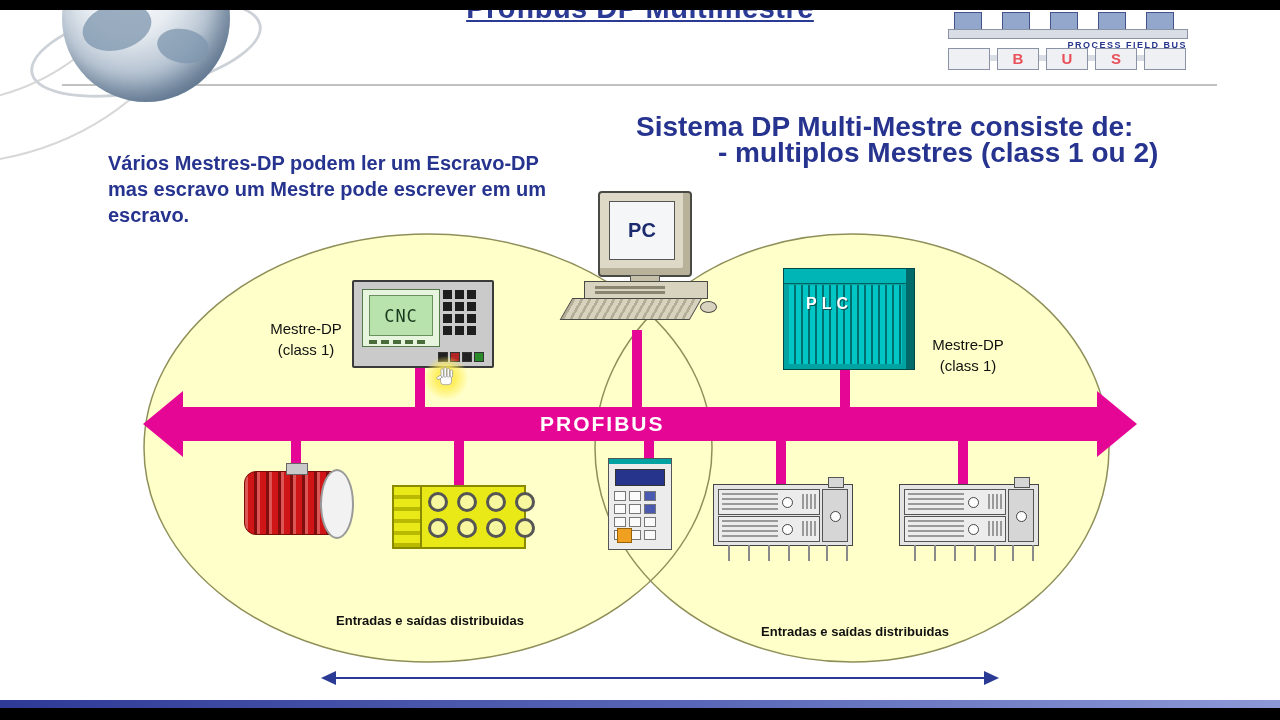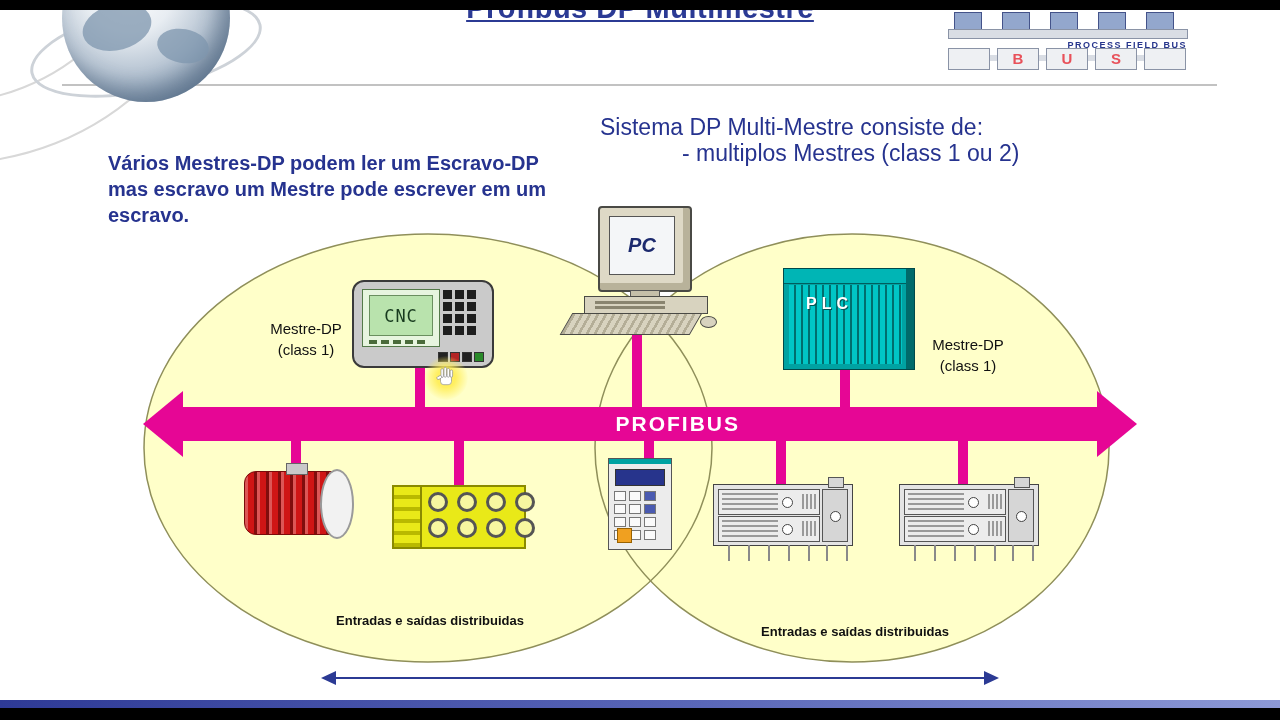--- a/index.html
+++ b/index.html
@@ -35,21 +35,21 @@
   .logo-sq{position:absolute;top:4px;width:26px;height:16px;background:#93a7cd;border:1px solid #44538a;}
   .logo-bar1{position:absolute;left:0;top:21px;width:238px;height:8px;background:#d9dde4;border:1px solid #8a93a6;}
   .logo-tagline{position:absolute;right:6px;top:32px;font-size:9px;font-weight:bold;color:#26358c;letter-spacing:1.5px;}
   .logo-bar2{position:absolute;left:10px;top:47px;width:220px;height:6px;background:#d9dde4;}
   .logo-block{position:absolute;top:40px;width:40px;height:20px;background:#eef0f3;border:1px solid #8a93a6;
               text-align:center;line-height:20px;font-size:15px;font-weight:bold;color:#e8515a;}
 
   
   .intro-left{position:absolute;left:108px;top:114px;font-size:20px;font-weight:bold;color:#26338f;
               line-height:26px;white-space:nowrap;z-index:4;margin-top:36px;}
-  .intro-right{position:absolute;left:600px;top:114px;font-size:23px;font-weight:normal;color:#26338f;
+  .intro-right{position:absolute;left:636px;top:114px;font-size:28px;font-weight:bold;color:#26338f;
                line-height:26px;white-space:nowrap;z-index:4;}
   .intro-right .bullets{margin-left:82px;}
 
   
   .venn{position:absolute;left:0;top:0;z-index:1;}
 
   
   .mline{position:absolute;width:10px;background:#e60695;z-index:2;}
   .ml-cnc{left:415px;top:362px;height:48px;}
   .ml-pc{left:632px;top:330px;height:80px;}
@@ -59,47 +59,47 @@
   .ml-s3{left:644px;top:439px;height:21px;}
   .ml-s4{left:776px;top:439px;height:47px;}
   .ml-s5{left:958px;top:439px;height:47px;}
 
   
   .bus-bar{position:absolute;left:182px;top:407px;width:916px;height:34px;background:#e60695;z-index:3;}
   .bus-arrow{position:absolute;top:391px;width:0;height:0;border-top:33px solid transparent;
              border-bottom:33px solid transparent;z-index:3;}
   .bus-arrow.left{left:143px;border-right:40px solid #e60695;}
   .bus-arrow.right{left:1097px;border-left:40px solid #e60695;}
-  .bus-label{position:absolute;left:540px;top:412px;width:200px;text-align:right;color:#fff;
+  .bus-label{position:absolute;left:540px;top:412px;width:200px;text-align:left;color:#fff;
              font-weight:bold;font-size:21px;letter-spacing:2px;z-index:4;}
 
   
   .dev-label{position:absolute;text-align:center;font-size:15px;color:#111;line-height:21px;z-index:4;}
   .lbl-dpmaster{left:492px;top:205px;width:100px;}
   .lbl-lmaster{left:256px;top:318px;width:100px;}
   .lbl-rmaster{left:916px;top:334px;width:104px;}
 
   
-  .pc{position:absolute;left:560px;top:204px;width:165px;height:138px;z-index:4;font-style:italic;}
+  .pc{position:absolute;left:560px;top:189px;width:165px;height:138px;z-index:4;}
   .pc-monitor{position:absolute;left:38px;top:2px;width:90px;height:82px;background:#ded9c6;
               border:2px solid #4a4a45;border-radius:4px;box-shadow:inset -7px -7px 0 #b8b29a;}
   .pc-screen{position:absolute;left:9px;top:8px;right:15px;bottom:15px;background:#f4f6f8;border:1px solid #555;
              display:flex;align-items:center;justify-content:center;font-weight:bold;font-size:20px;color:#1c2a6e;}
   .pc-neck{position:absolute;left:70px;top:86px;width:28px;height:5px;background:#c5bfa9;border:1px solid #555;}
   .pc-unit{position:absolute;left:24px;top:92px;width:122px;height:16px;background:#d8d3bf;border:1px solid #4a4a45;}
   .pc-slot{position:absolute;left:10px;width:70px;height:3px;background:#8a8570;}
   .pc-kbd{position:absolute;left:6px;top:109px;width:128px;height:20px;background:#d8d3bf;border:1px solid #4a4a45;
           transform:skewX(-30deg);
           background-image:repeating-linear-gradient(90deg,#b4ae97 0 3px,transparent 3px 8px);}
   .pc-mouse{position:absolute;left:140px;top:112px;width:15px;height:10px;background:#d8d3bf;
             border:1px solid #4a4a45;border-radius:50%;}
 
   
   .cnc{position:absolute;left:352px;top:280px;width:138px;height:84px;background:#cacaca;
-       border:2px solid #3a3a3a;border-radius:12px;z-index:4;}
+       border:2px solid #3a3a3a;border-radius:2px;z-index:4;}
   .cnc-screen-frame{position:absolute;left:8px;top:7px;width:76px;height:56px;background:#e7f5df;border:1px solid #557a4a;}
   .cnc-screen{position:absolute;left:6px;top:5px;right:6px;bottom:10px;background:#b9e3ad;border:1px solid #6a8f5f;
               display:flex;align-items:center;justify-content:center;
               font-family:"DejaVu Sans Mono",monospace;font-size:17px;color:#173a1e;letter-spacing:1px;}
   .cnc-screen-btns{position:absolute;left:6px;bottom:2px;width:60px;height:4px;
                    background-image:repeating-linear-gradient(90deg,#4a6b3a 0 8px,transparent 8px 12px);}
   .cnc-keypad{position:absolute;right:10px;top:8px;width:39px;height:45px;display:flex;flex-wrap:wrap;gap:3px;}
   .key{width:9px;height:9px;background:#1e1e1e;}
   .cnc-strip{position:absolute;right:8px;bottom:4px;display:flex;gap:2px;}
   .chip{width:8px;height:8px;border:1px solid #333;}

